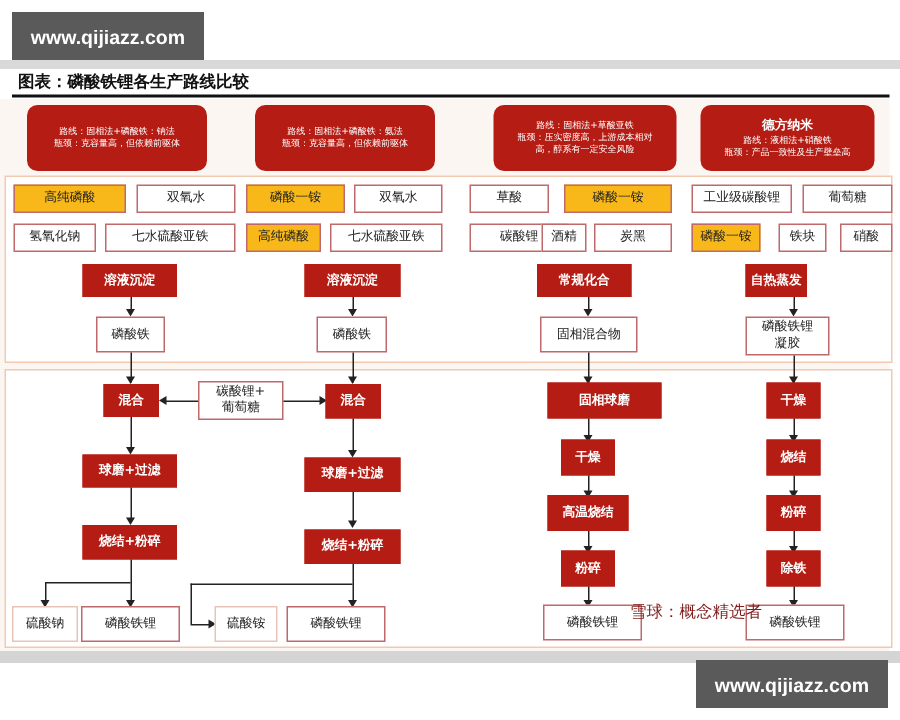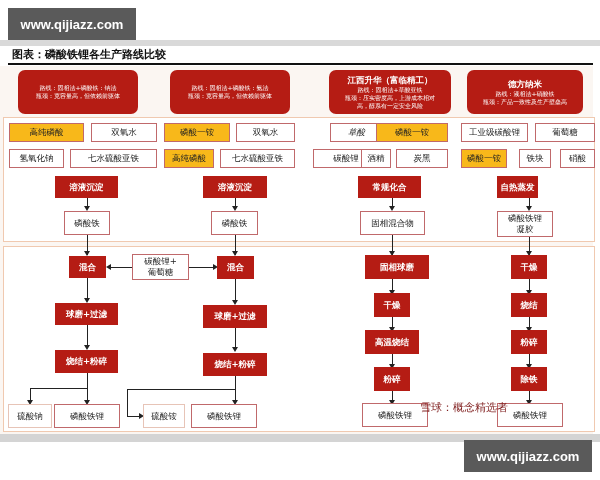--- a/index.html
+++ b/index.html
@@ -45,21 +45,20 @@
 
 <div class="co" style="left:18px;top:70px;width:120px;height:44px;">
   <div class="d">路线：固相法+磷酸铁：钠法</div>
   <div class="d">瓶颈：克容量高，但依赖前驱体</div>
 </div>
 <div class="co" style="left:170px;top:70px;width:120px;height:44px;">
   <div class="d">路线：固相法+磷酸铁：氨法</div>
   <div class="d">瓶颈：克容量高，但依赖前驱体</div>
 </div>
 <div class="co" style="left:329px;top:70px;width:122px;height:44px;">
-  <div class="n">江西升华（富临精工）</div>
   <div class="d">路线：固相法+草酸亚铁</div>
   <div class="d">瓶颈：压实密度高，上游成本相对</div>
   <div class="d">高，醇系有一定安全风险</div>
 </div>
 <div class="co" style="left:467px;top:70px;width:116px;height:44px;">
   <div class="n">德方纳米</div>
   <div class="d">路线：液相法+硝酸铁</div>
   <div class="d">瓶颈：产品一致性及生产壁垒高</div>
 </div>
 
@@ -69,21 +68,21 @@
 <div class="box y" style="left:9px;top:123px;width:75px;height:19px;">高纯磷酸</div>
 <div class="box" style="left:91px;top:123px;width:66px;height:19px;">双氧水</div>
 <div class="box" style="left:9px;top:149px;width:55px;height:19px;">氢氧化钠</div>
 <div class="box" style="left:70px;top:149px;width:87px;height:19px;">七水硫酸亚铁</div>
 
 <div class="box y" style="left:164px;top:123px;width:66px;height:19px;">磷酸一铵</div>
 <div class="box" style="left:236px;top:123px;width:59px;height:19px;">双氧水</div>
 <div class="box y" style="left:164px;top:149px;width:50px;height:19px;">高纯磷酸</div>
 <div class="box" style="left:220px;top:149px;width:75px;height:19px;">七水硫酸亚铁</div>
 
-<div class="box" style="left:330px;top:123px;width:53px;height:19px;font-style:italic;">草酸</div>
+<div class="box" style="left:313px;top:123px;width:53px;height:19px;">草酸</div>
 <div class="box y" style="left:376px;top:123px;width:72px;height:19px;">磷酸一铵</div>
 <div class="box" style="left:313px;top:149px;width:66px;height:19px;">碳酸锂</div>
 <div class="box" style="left:361px;top:149px;width:30px;height:19px;">酒精</div>
 <div class="box" style="left:396px;top:149px;width:52px;height:19px;">炭黑</div>
 
 <div class="box" style="left:461px;top:123px;width:67px;height:19px;">工业级碳酸锂</div>
 <div class="box" style="left:535px;top:123px;width:60px;height:19px;">葡萄糖</div>
 <div class="box y" style="left:461px;top:149px;width:46px;height:19px;">磷酸一铵</div>
 <div class="box" style="left:519px;top:149px;width:32px;height:19px;">铁块</div>
 <div class="box" style="left:560px;top:149px;width:35px;height:19px;">硝酸</div>
@@ -139,21 +138,21 @@
 <div class="ar" style="left:139px;top:413px;"></div>
 <div class="box lt" style="left:143px;top:404px;width:42px;height:24px;">硫酸铵</div>
 <div class="box" style="left:191px;top:404px;width:66px;height:24px;">磷酸铁锂</div>
 
 <div class="box r" style="left:358px;top:176px;width:63px;height:22px;">常规化合</div>
 <div class="vl" style="left:392px;top:198px;height:11px;"></div>
 <div class="ad" style="left:389px;top:206px;"></div>
 <div class="box" style="left:360px;top:211px;width:65px;height:24px;">固相混合物</div>
 <div class="vl" style="left:392px;top:235px;height:20px;"></div>
 <div class="ad" style="left:389px;top:251px;"></div>
-<div class="box r" style="left:365px;top:255px;width:64px;height:24px;">固相球磨</div>
+<div class="box r" style="left:365px;top:255px;width:76px;height:24px;">固相球磨</div>
 <div class="vl" style="left:392px;top:279px;height:14px;"></div>
 <div class="ad" style="left:389px;top:290px;"></div>
 <div class="box r" style="left:374px;top:293px;width:36px;height:24px;">干燥</div>
 <div class="vl" style="left:392px;top:317px;height:13px;"></div>
 <div class="ad" style="left:389px;top:327px;"></div>
 <div class="box r" style="left:365px;top:330px;width:54px;height:24px;">高温烧结</div>
 <div class="vl" style="left:392px;top:354px;height:13px;"></div>
 <div class="ad" style="left:389px;top:364px;"></div>
 <div class="box r" style="left:374px;top:367px;width:36px;height:24px;">粉碎</div>
 <div class="vl" style="left:392px;top:391px;height:11px;"></div>

